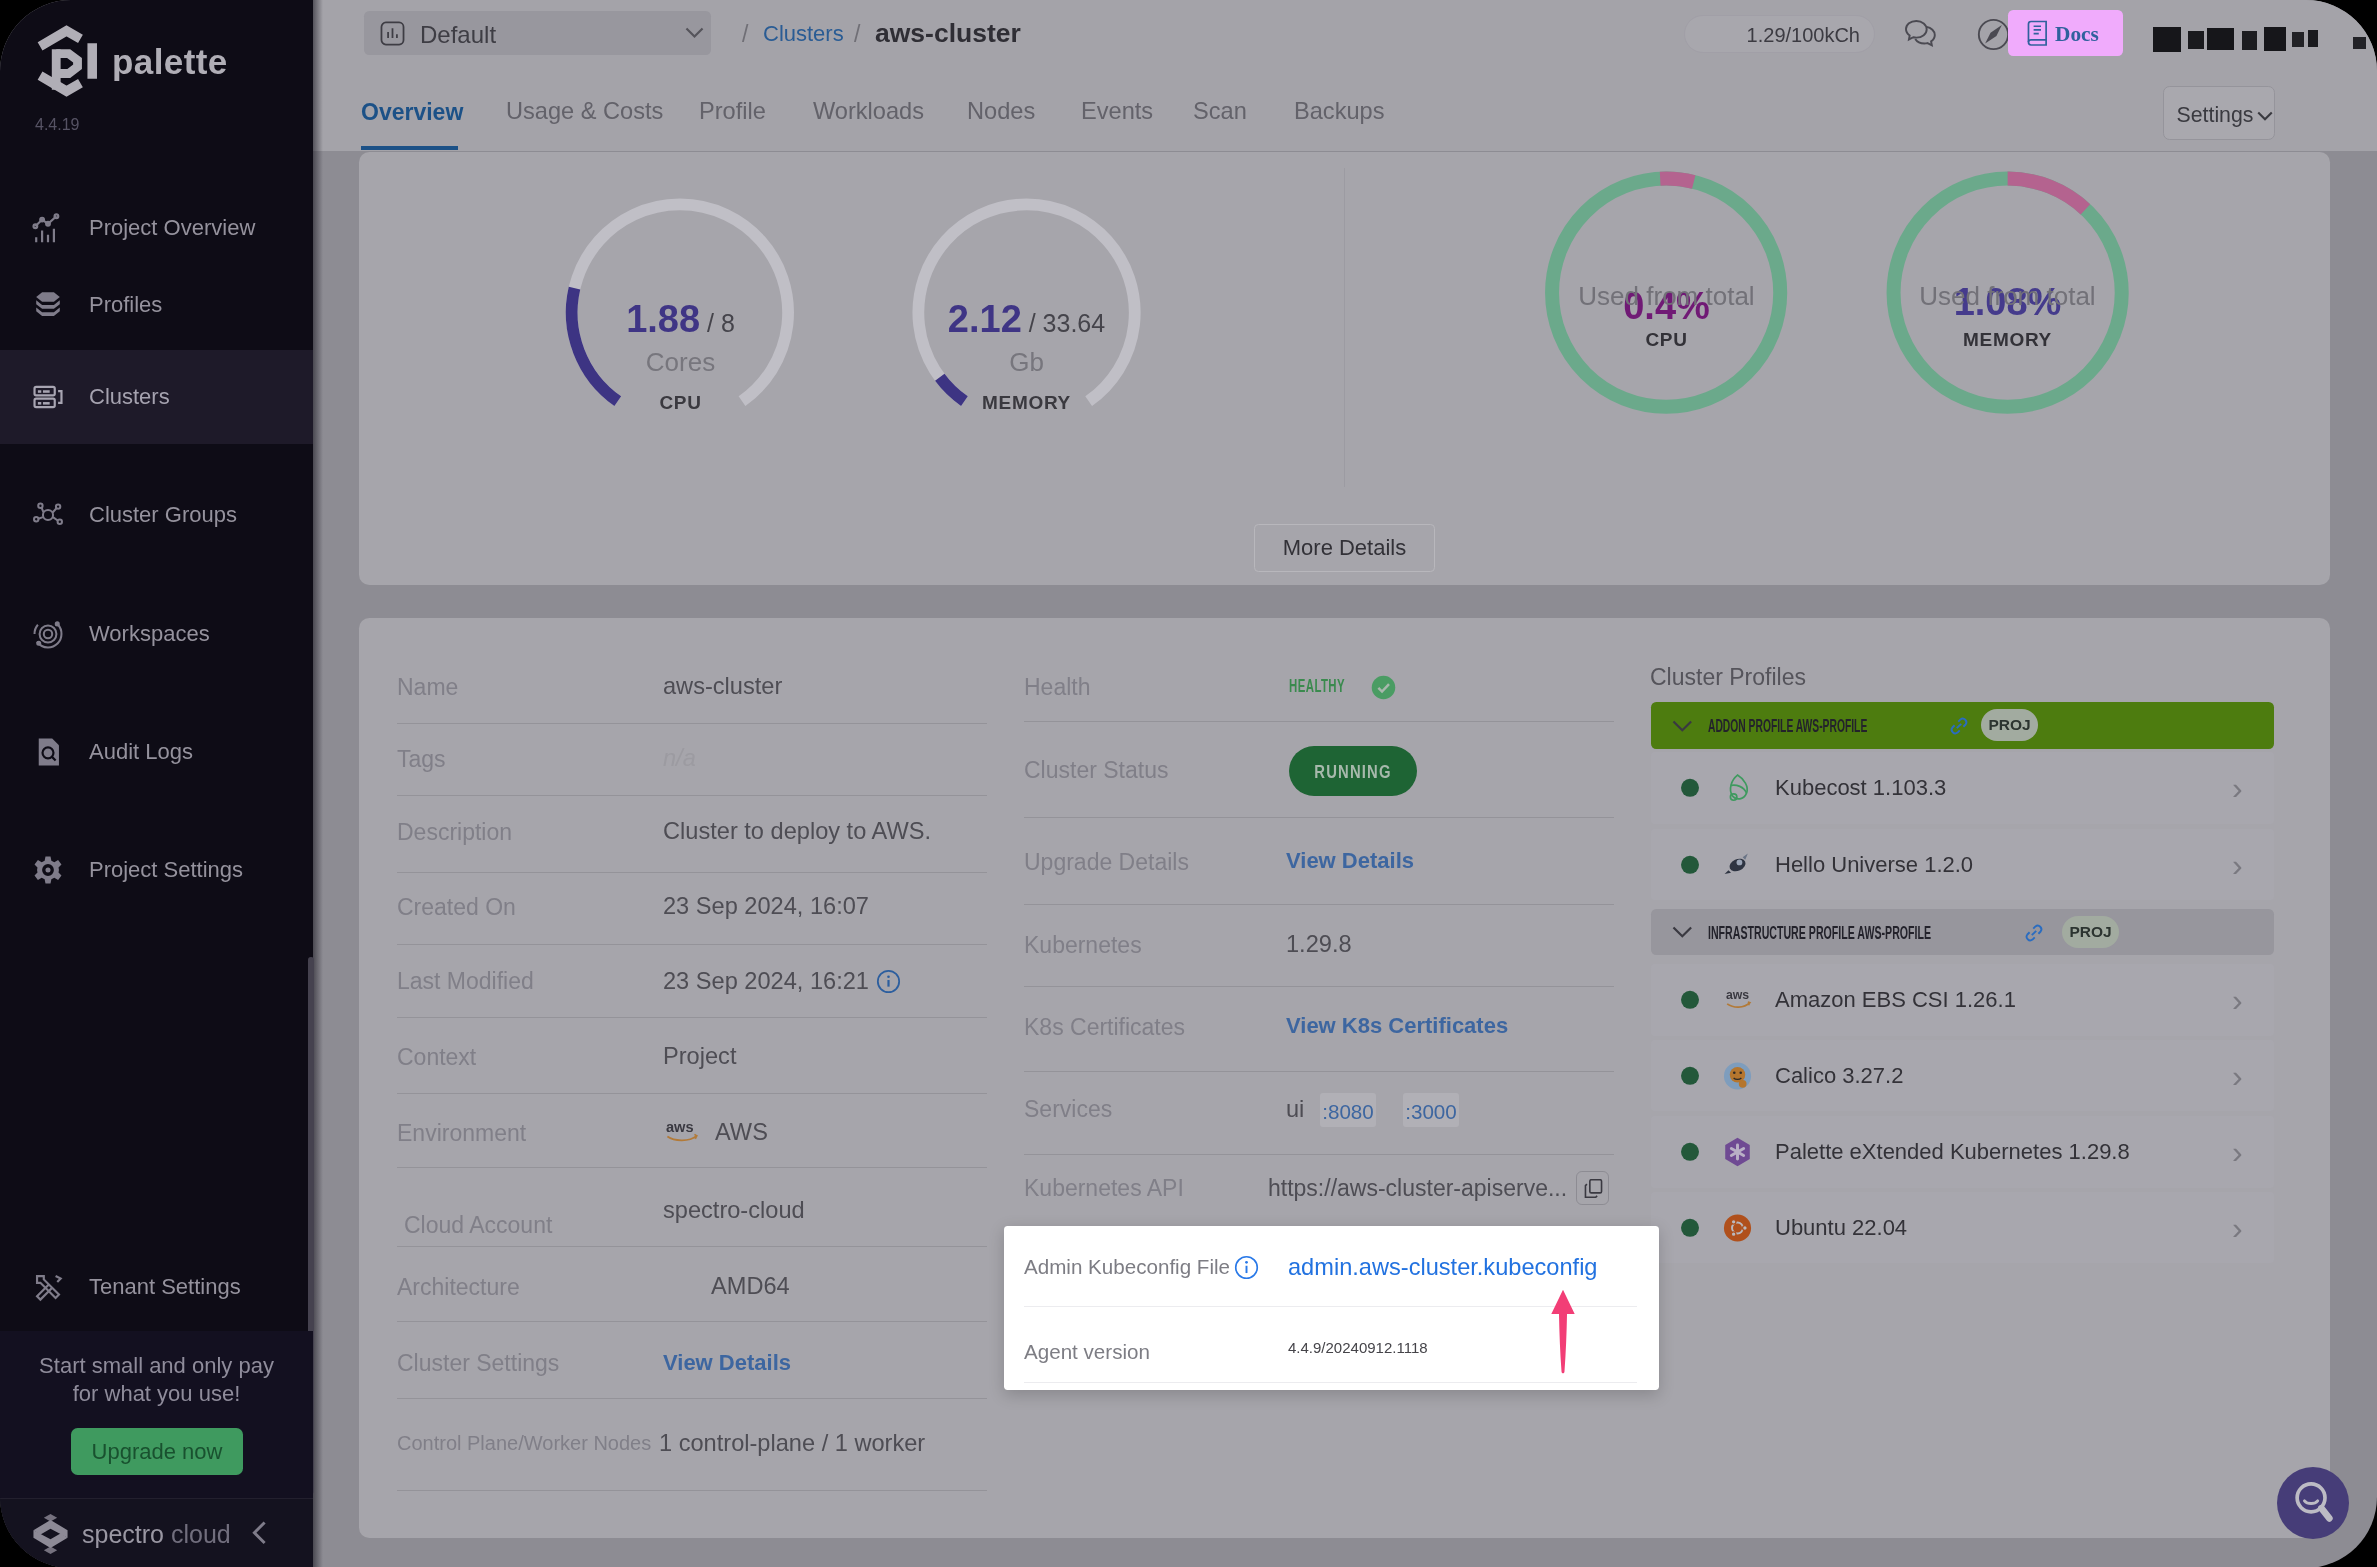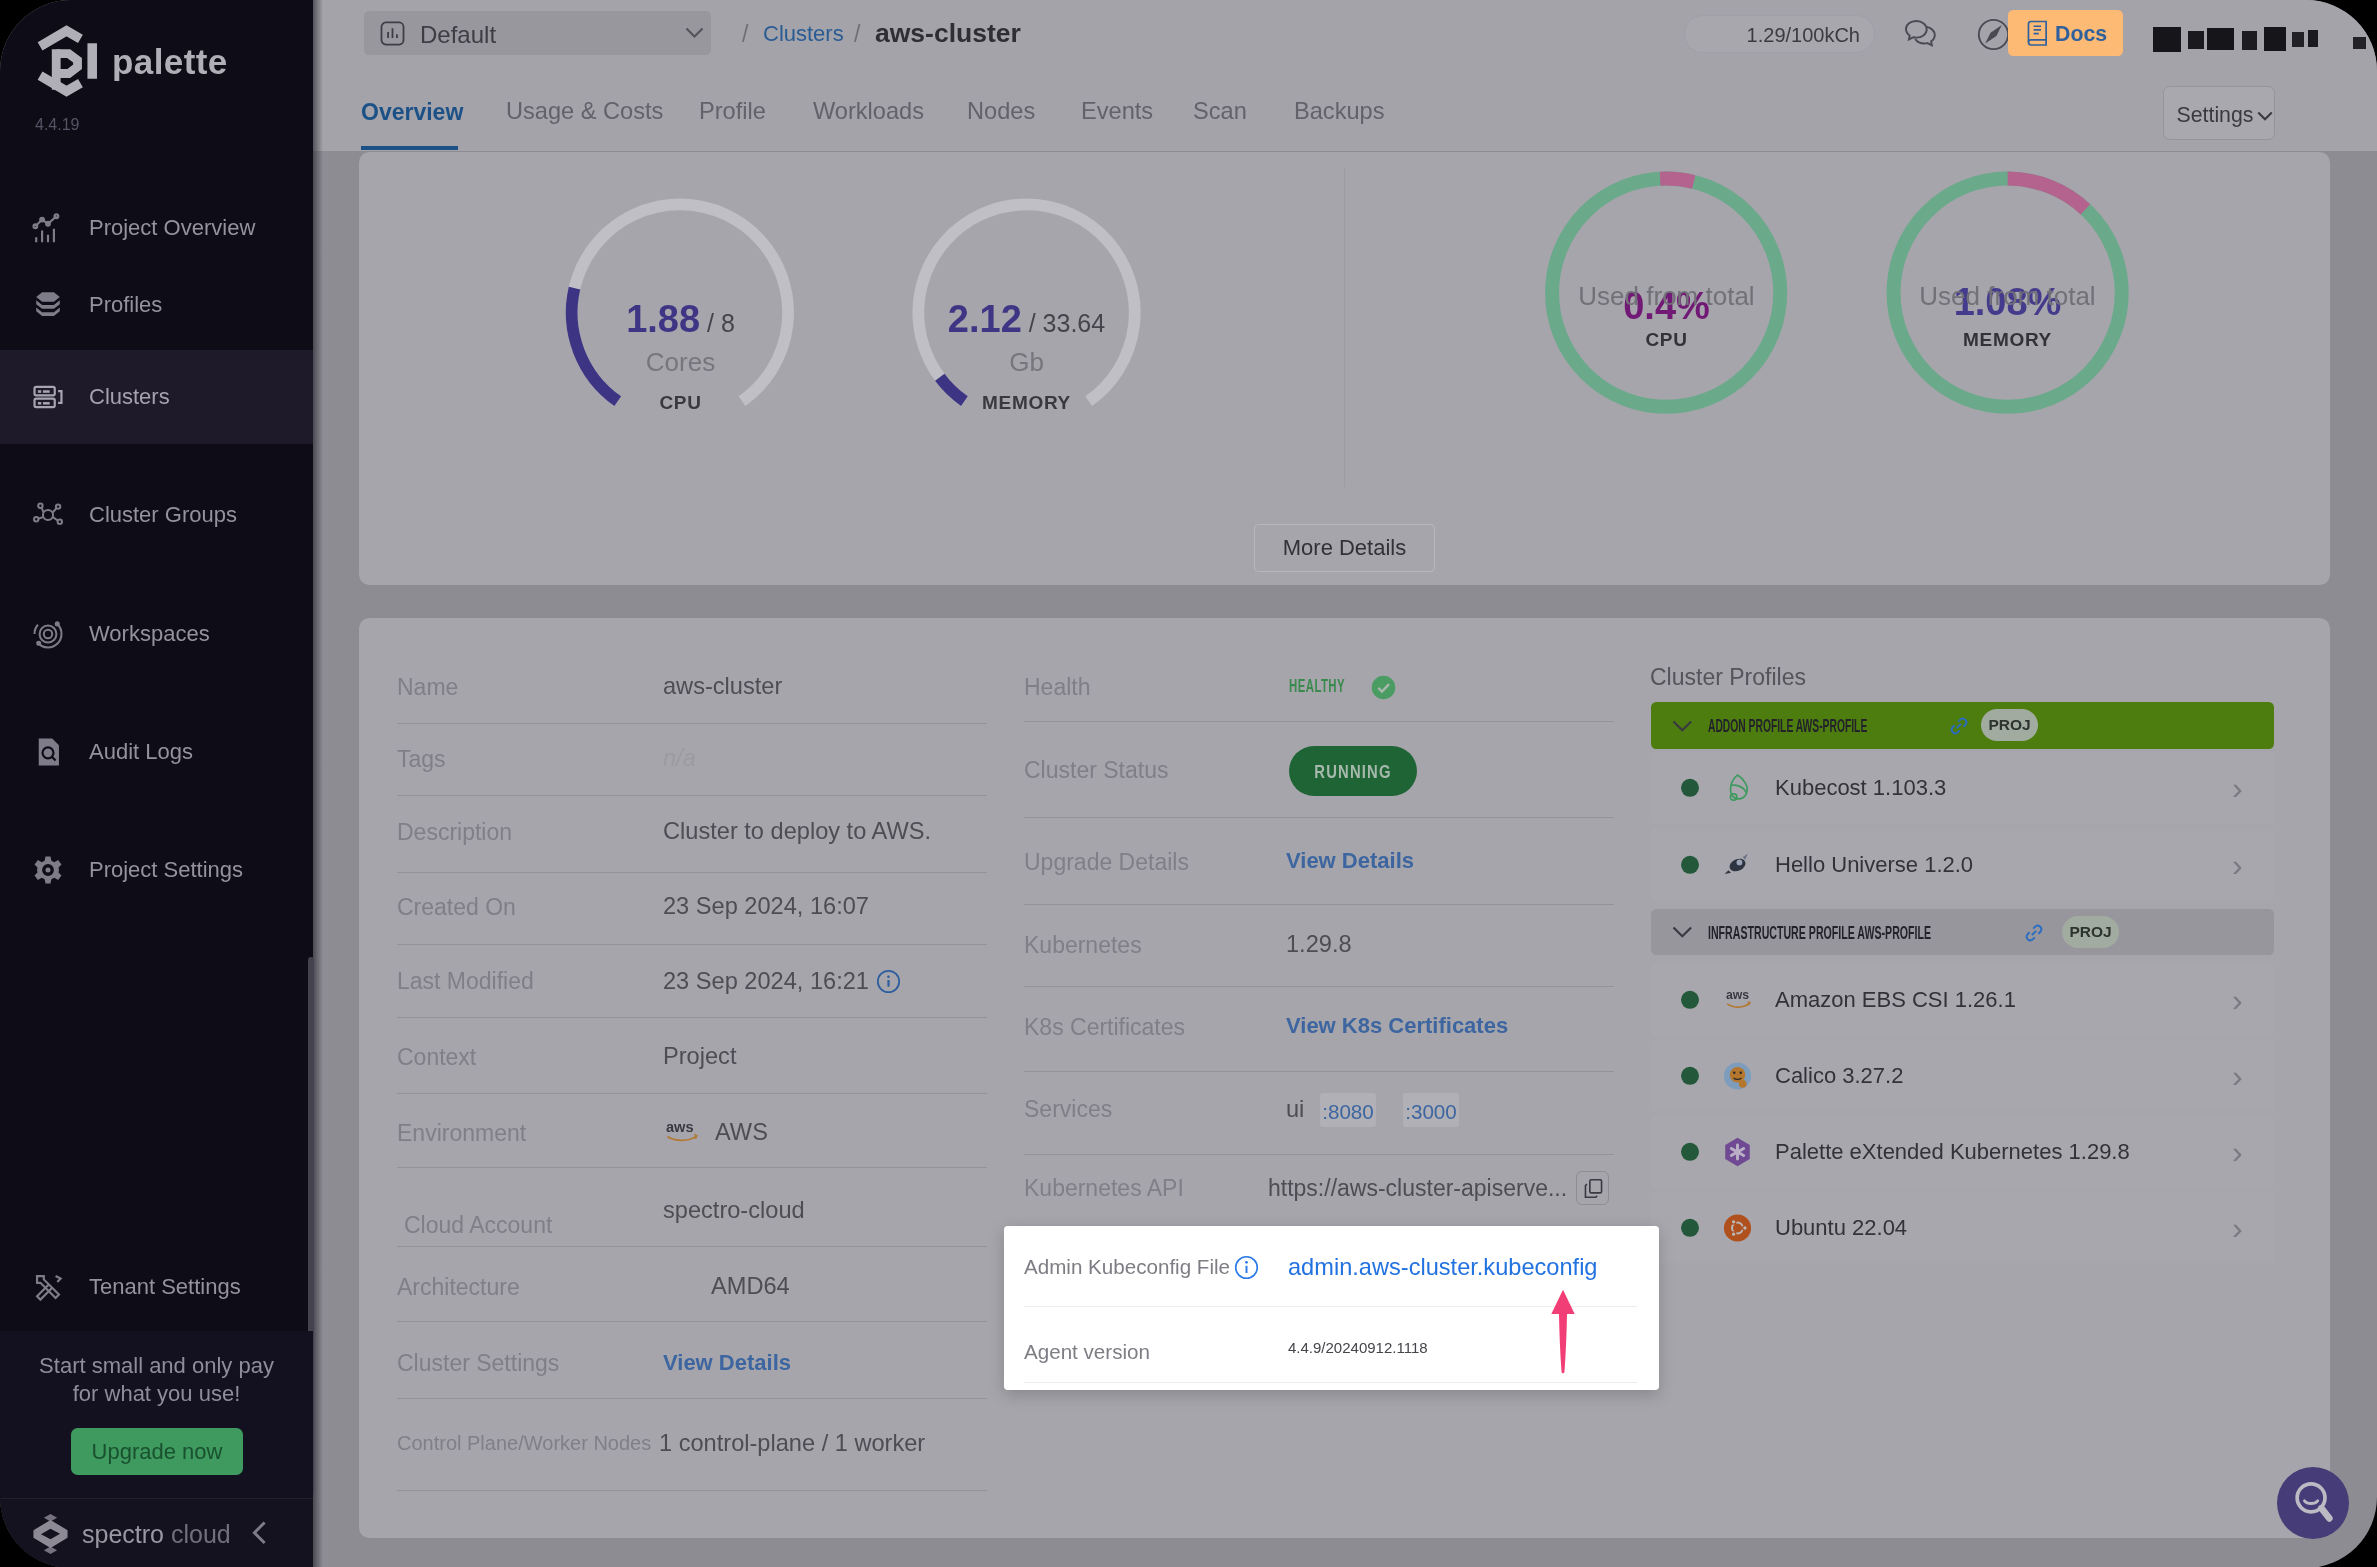--- a/index.html
+++ b/index.html
@@ -75,21 +75,21 @@
           <path d="M32 12 C38 13 43 17.5 43 23 C43 26.5 41 29.6 38 31.6 L39 37 L33 34 C31.7 34.3 30.4 34.5 29 34.5 C23.5 34.5 18.8 32 16.5 28.3"></path>
         </g>
       </svg>
     <svg class="abs" style="left:1664px;top:18.4px;" width="33" height="33" viewBox="0 0 45 45">
         <g stroke="#4b4a52" stroke-width="2.6" fill="none">
           <circle cx="22.5" cy="22.5" r="20"></circle>
           <path d="M30.5 13.5 L25.5 23.5 L14.5 31 L19.5 21 Z" fill="#4b4a52"></path>
           <circle cx="22.5" cy="22.5" r="1.6" fill="#4b4a52"></circle>
         </g>
       </svg>
-    <div class="abs" style="left:1695px;top:10.3px;width:115px;height:46px;background:#fdba74;border-radius:5.2px;">
+    <div class="abs" style="left:1695px;top:10.3px;width:115px;height:46px;background:#f0abfc;border-radius:5.2px;font-family:Liberation Serif, serif;">
       <svg class="abs" style="left:19px;top:9.6px;" width="20.6" height="26.5" viewBox="0 0 28 36">
           <g stroke="#30619d" stroke-width="2.3" fill="none">
             <path d="M5.5 2 L26 2 L26 34 L5.5 34 C3 34 2 32 2 30 L2 5.5 C2 3.5 3.5 2 5.5 2 Z"></path>
             <path d="M2 30 C2 28 3 27 5.5 27 L26 27"></path>
             <path d="M9 8.5 L19 8.5 M9 13.5 L19 13.5 M9 18.5 L16 18.5"></path>
           </g>
         </svg>
       <div class="abs" style="left:47px;top:11.8px;font-size:21.3px;font-weight:bold;color:#30619d;">Docs</div>
     </div>
 

